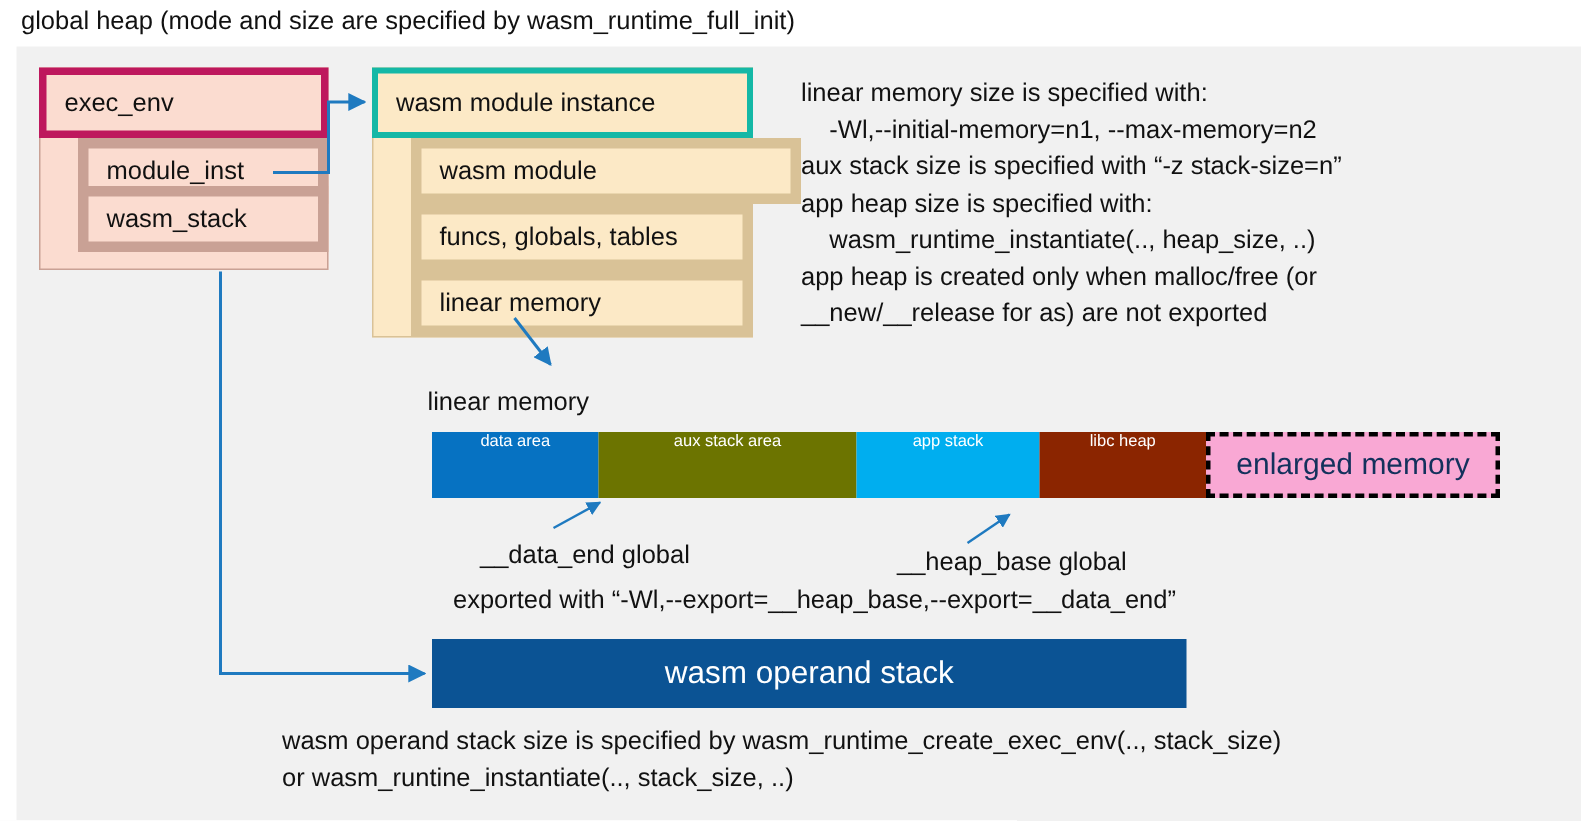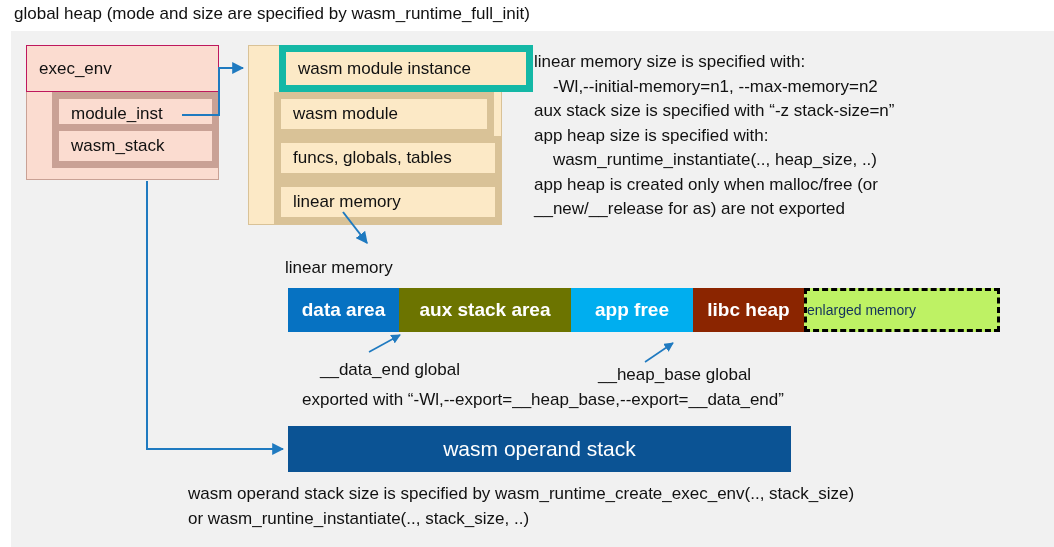--- a/index.html
+++ b/index.html
@@ -82,35 +82,34 @@
     white-space: nowrap;
   }
   .mem-bar {
     position: absolute;
     display: flex;
     height: 44px;
   }
   .seg {
     box-sizing: border-box;
     display: flex;
-    align-items: center;
     justify-content: center;
-    font-size: 19px;
+    font-size: 11px;
     color: #ffffff;
     white-space: nowrap;
-    font-weight: bold;
   }
   .seg-dashed {
     box-sizing: border-box;
     display: flex;
     align-items: center;
-    font-size: 14px;
+    justify-content: center;
+    font-size: 20px;
     white-space: nowrap;
     border: 3px dashed #000000;
-    background: #bef264;
+    background: #f9a8d4;
     color: #13315c;
   }
 
   
   .opstack {
     position: absolute;
     display: flex;
     align-items: center;
     justify-content: center;
     font-size: 21px;
@@ -147,35 +146,35 @@
 </head>
 <body>
 
 <div id="canvas">
 
   <div class="top-title">global heap (mode and size are specified by wasm_runtime_full_init)</div>
 
   <div class="panel"></div>
 
   <div class="box pink pink-line" style="left:26px; top:45px; width:193px; height:135px;"></div>
-  <div class="box-title pink pink-line" style="left:26px; top:45px; width:193px; height:47px; border:1px solid #be185d;">
+  <div class="box-title pink pink-line" style="left:26px; top:45px; width:193px; height:47px; border:5px solid #be185d;">
     <span>exec_env</span>
   </div>
   <div class="row pink" style="left:52px; top:92px; width:167px; height:44px; border-color:#c9a195;">
     <span>module_inst</span>
   </div>
   <div class="row pink" style="left:52px; top:124px; width:167px; height:44px; border-color:#c9a195;">
     <span>wasm_stack</span>
   </div>
 
   <div class="box cream cream-line" style="left:248px; top:45px; width:254px; height:180px;"></div>
-  <div class="box-title cream cream-line" style="left:248px; top:45px; width:254px; height:47px; border:7px solid #14b8a6;margin-left:31px;">
+  <div class="box-title cream cream-line" style="left:248px; top:45px; width:254px; height:47px; border:4px solid #14b8a6;">
     <span>wasm module instance</span>
   </div>
-  <div class="row cream" style="left:274px; top:92px; width:220px; height:44px; border-color:#d9c297;">
+  <div class="row cream" style="left:274px; top:92px; width:260px; height:44px; border-color:#d9c297;">
     <span>wasm module</span>
   </div>
   <div class="row cream" style="left:274px; top:136px; width:228px; height:44px; border-color:#d9c297;">
     <span>funcs, globals, tables</span>
   </div>
   <div class="row cream" style="left:274px; top:180px; width:228px; height:44px; border-color:#d9c297;">
     <span>linear memory</span>
   </div>
 
   <div class="textblock" style="left:534px; top:50px; width:505px;">linear memory size is specified with:
@@ -189,21 +188,21 @@
   <div class="lm-label" style="left:285px; top:258px;">linear memory</div>
 
   <div class="mem-bar" style="left:288px; top:288px;">
     <div class="seg" style="width:111px; background:#0672c2;">
       <span>data area</span>
     </div>
     <div class="seg" style="width:172px; background:#6c7400;">
       <span>aux stack area</span>
     </div>
     <div class="seg" style="width:122px; background:#00aeef;">
-      <span>app free</span>
+      <span>app stack</span>
     </div>
     <div class="seg" style="width:111px; background:#8b2500;">
       <span>libc heap</span>
     </div>
     <div class="seg-dashed" style="width:196px;">
       <span>enlarged memory</span>
     </div>
   </div>
 
   <div class="ann" style="left:320px; top:357px;">__data_end global</div>

